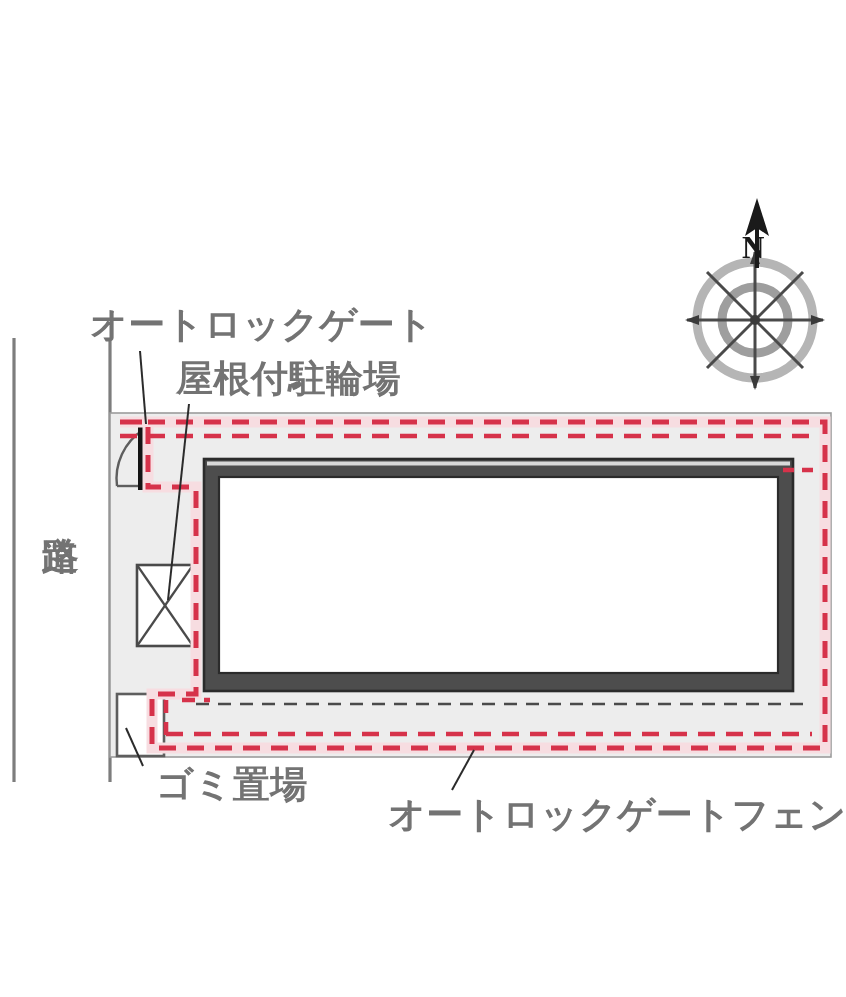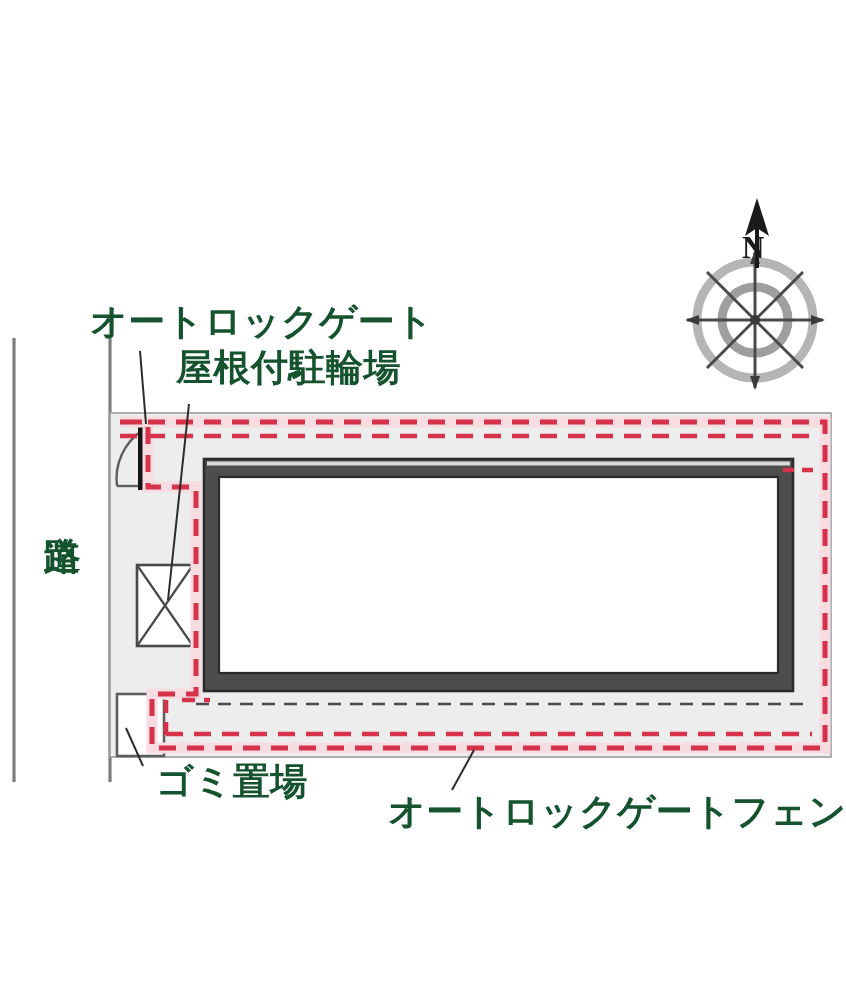--- a/index.html
+++ b/index.html
@@ -18,30 +18,30 @@
   #site-plan {
     position: absolute;
     left: 0;
     top: 0;
     width: 846px;
     height: 997px;
   }
 
   .jp-label {
     position: absolute;
-    color: #14532d;
-    font-family: Liberation Mono, monospace;
+    color: #737373;
+    font-family: Liberation Serif, serif;
     font-weight: 700;
     white-space: nowrap;
     letter-spacing: 0.5px;
     line-height: 1;
   }
 
   #label-autolock-gate   { left: 90px;  top: 306px; font-size: 37px; }
-  #label-bike-parking    { left: 176px; top: 352px; font-size: 37px; }
+  #label-bike-parking    { left: 176px; top: 360px; font-size: 37px; }
   #label-garbage-area    { left: 156px; top: 766px; font-size: 37px; }
   #label-fence           { left: 388px; top: 796px; font-size: 37px; }
 
   #label-road {
     left: 40px;
     top: 508px;
     font-size: 37px;
     writing-mode: vertical-rl;
     text-orientation: upright;
     line-height: 1.05;

